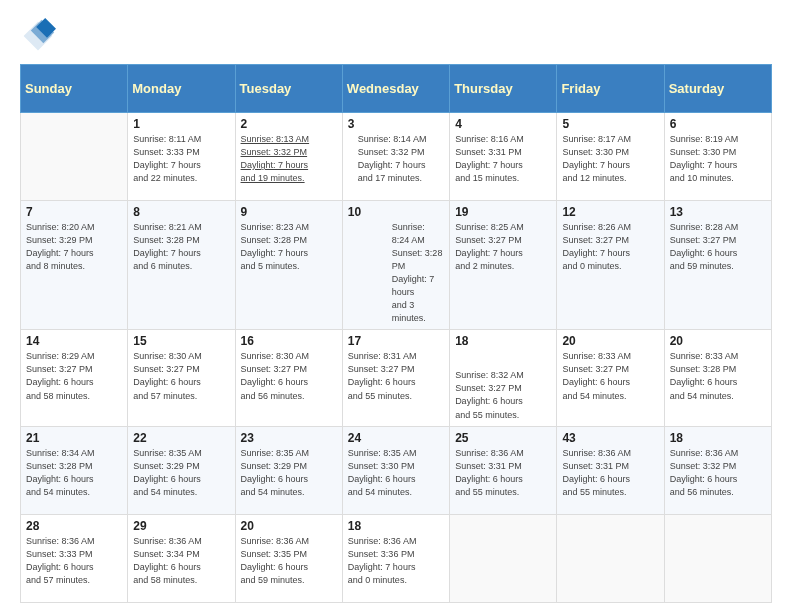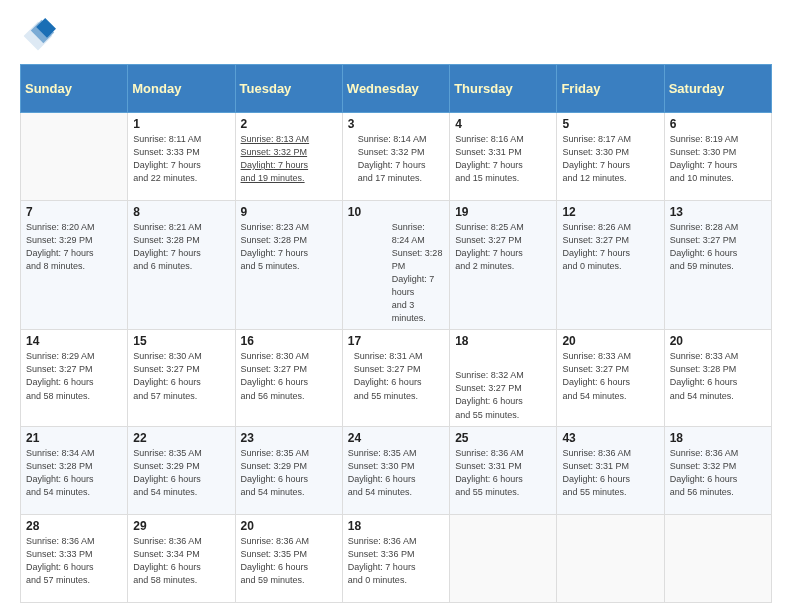--- a/index.html
+++ b/index.html
@@ -245,21 +245,21 @@
           </td>
           <td>
             <span class="day-num">16</span>
             <div class="day-info" style="white-space: pre-line;">Sunrise: 8:30 AM
 Sunset: 3:27 PM
 Daylight: 6 hours
 and 56 minutes.</div>
           </td>
           <td>
             <span class="day-num">17</span>
-            <div class="day-info" style="white-space: pre-line; margin-left: 6px;">Sunrise: 8:31 AM
+            <div class="day-info" style="white-space: pre-line;">Sunrise: 8:31 AM
 Sunset: 3:27 PM
 Daylight: 6 hours
 and 55 minutes.</div>
           </td>
           <td>
             <span class="day-num">18</span>
             <div class="day-info" style="white-space: pre-line; margin-top: 21px;">Sunrise: 8:32 AM
 Sunset: 3:27 PM
 Daylight: 6 hours
 and 55 minutes.</div>

